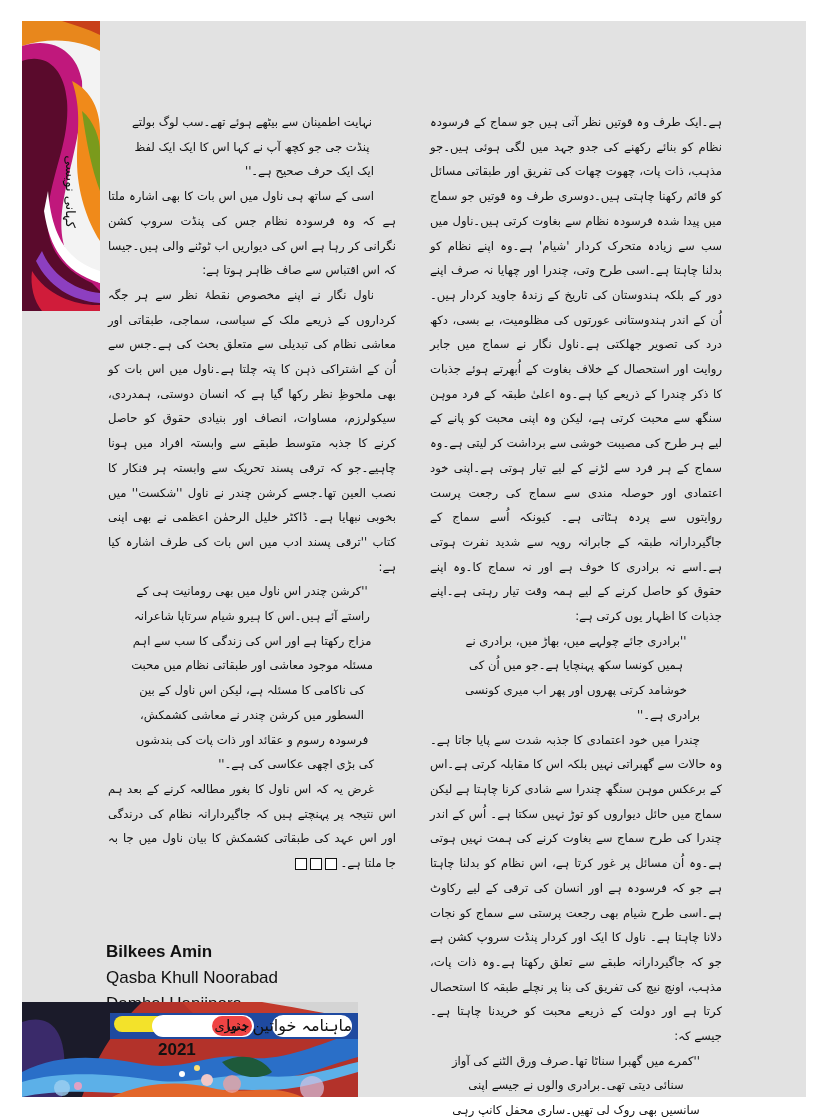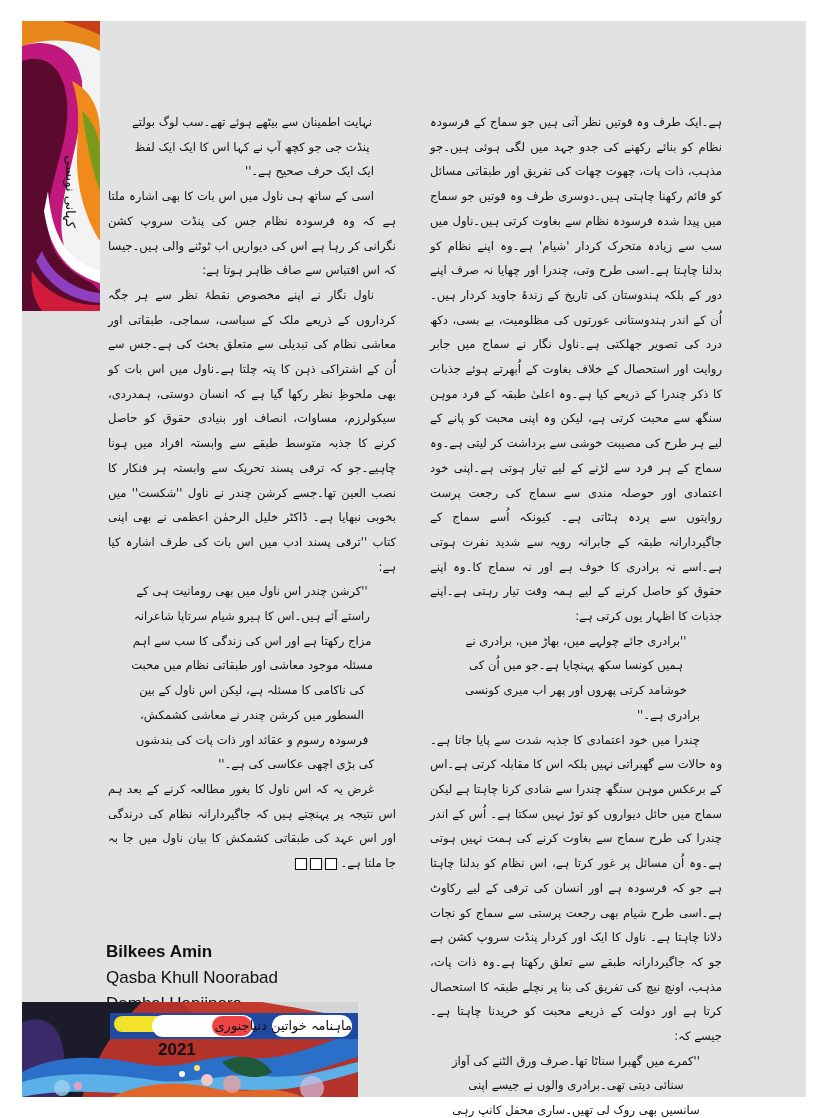--- a/index.html
+++ b/index.html
@@ -18,21 +18,21 @@
   .squares span { display:inline-block; width:10px; height:10px; border:1.6px solid #111; background:#fff; }
   .author { position:absolute; left:106px; top:898px; font-family:"Liberation Sans", sans-serif; font-size:17px; line-height:26px; color:#111;margin-top:41px; }
   .author .name { font-weight:bold; }
   .footer-banner { position:absolute; left:22px; top:1002px; width:336px; height:95px; overflow:hidden; }
   .footer-banner svg { position:absolute; left:0; top:0; }
   .masthead { position:absolute; left:110px; top:1013px; width:248px; height:26px; background:#1f4aa0; }
   .mh-page { position:absolute; left:114px; top:1016px; width:26px; height:16px; border-radius:10px; background:#f3e22a; font-family:"Liberation Sans", sans-serif; font-weight:bold; font-size:15px; line-height:20px; text-align:center; color:#111;padding-left:48px; }
   .mh-date { position:absolute; left:152px; top:1015px; width:102px; height:22px; border-radius:11px; background:#ffffff; }
   .mh-year { position:absolute; left:158px; top:1015px; font-family:"Liberation Sans", sans-serif; font-weight:bold; font-size:17px; line-height:22px; color:#111;margin-top:24px; }
   .mh-month { position:absolute; left:212px; top:1016px; width:40px; height:20px; border-radius:10px; background:#ef4444; font-size:13px; line-height:20px; text-align:center; direction:rtl; color:#111; }
-  .mh-title { position:absolute; left:272px; top:1015px; width:80px; height:22px; border-radius:11px; background:#fff; font-size:13px; line-height:22px; text-align:right; direction:rtl; color:#111; white-space:nowrap; }
+  .mh-title { position:absolute; left:272px; top:1015px; width:80px; height:22px; border-radius:11px; background:#fff; font-size:16px; line-height:22px; text-align:right; direction:rtl; color:#111; white-space:nowrap; }
 </style>
 </head>
 <body>
 
 <div class="page"></div>
 
 <div class="side-strip">
   <svg width="78" height="290" viewBox="0 0 78 290">
     <rect width="78" height="290" fill="#f3f3f3"></rect>
     <path d="M0 0 H78 V30 C60 20 30 15 0 25 Z" fill="#e8871c"></path>

